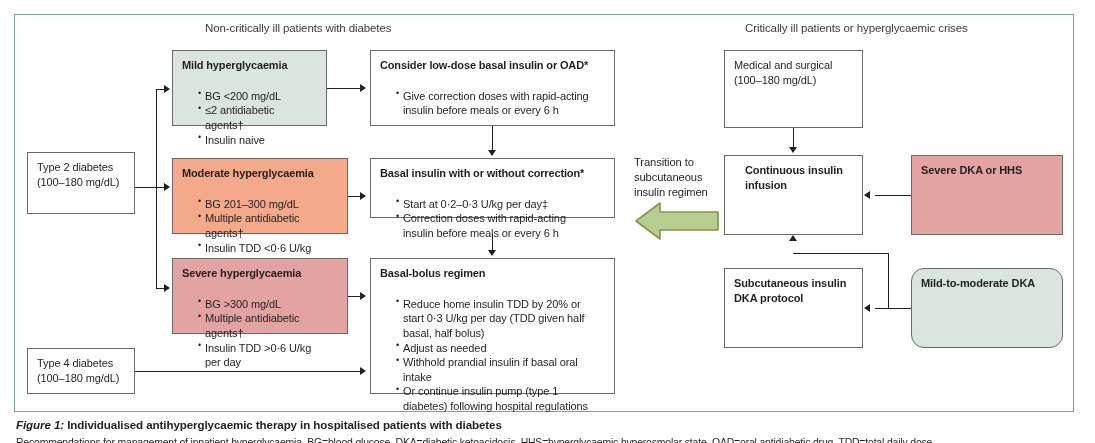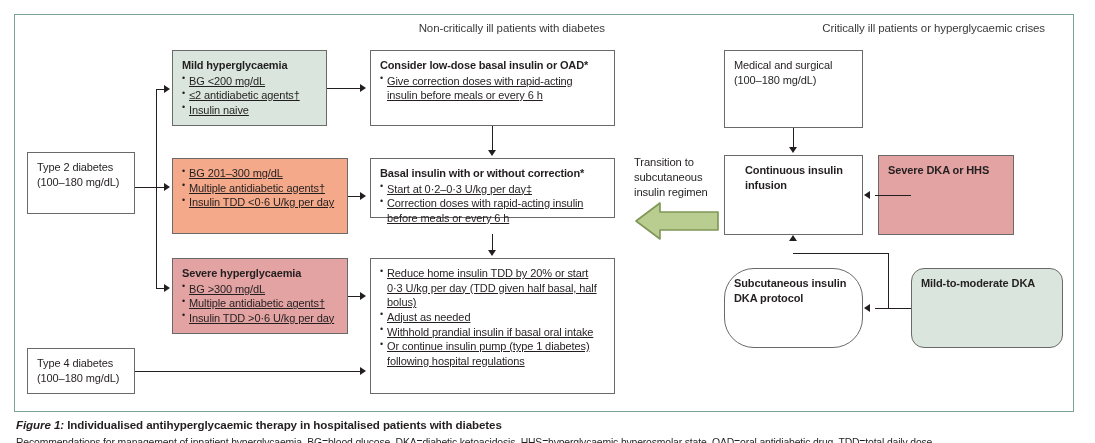--- a/index.html
+++ b/index.html
@@ -20,21 +20,21 @@
     left:14px; top:14px;
     width:1060px; height:398px;
     border:1.5px solid #7ba395;
     box-sizing:border-box;
     background:#ffffff;
   }
   .col-header{
     position:absolute;
     font-size:11.5px;
     color:#3b3b3b;
-    text-align:right;
+    text-align:left;
     white-space:nowrap;
     letter-spacing:-0.1px;
   }
   
   .box{
     position:absolute;
     box-sizing:border-box;
     border:1.1px solid #6a6a6a;
     background:#ffffff;
     padding:7px 8px 5px 9px;
@@ -43,21 +43,21 @@
     line-height:1.33;
     letter-spacing:-0.1px;
   }
   .box .title{
     font-weight:bold;
     display:block;
     margin-bottom:1px;
     letter-spacing:-0.15px;
   }
   .box ul{
-    margin:0; padding:0; list-style:none;text-decoration:underline;
+    margin:16px; padding:0; list-style:none;
   }
   .box li{
     position:relative;
     padding-left:7px;
     margin:0;
   }
   .box li:before{
     content:"•";
     position:absolute;
     left:0; top:-0.5px;
@@ -158,20 +158,21 @@
   <div class="box green" style="left:172px; top:50px; width:155px; height:76px;">
     <span class="title">Mild hyperglycaemia</span>
     <ul>
       <li>BG &lt;200 mg/dL</li>
       <li>≤2 antidiabetic agents†</li>
       <li>Insulin naive</li>
     </ul>
   </div>
 
   <div class="box orange" style="left:172px; top:158px; width:176px; height:76px;">
+    <span class="title">Moderate hyperglycaemia</span>
     <ul>
       <li>BG 201–300 mg/dL</li>
       <li>Multiple antidiabetic agents†</li>
       <li>Insulin TDD &lt;0·6 U/kg per day</li>
     </ul>
   </div>
 
   <div class="box rose" style="left:172px; top:258px; width:176px; height:76px;">
     <span class="title">Severe hyperglycaemia</span>
     <ul>
@@ -190,20 +191,21 @@
 
   <div class="box" style="left:370px; top:158px; width:245px; height:60px;">
     <span class="title">Basal insulin with or without correction*</span>
     <ul>
       <li>Start at 0·2–0·3 U/kg per day‡</li>
       <li>Correction doses with rapid-acting insulin before meals or every 6 h</li>
     </ul>
   </div>
 
   <div class="box" style="left:370px; top:258px; width:245px; height:136px;">
+    <span class="title">Basal-bolus regimen</span>
     <ul>
       <li>Reduce home insulin TDD by 20% or start 0·3 U/kg per day (TDD given half basal, half bolus)</li>
       <li>Adjust as needed</li>
       <li>Withhold prandial insulin if basal oral intake</li>
       <li>Or continue insulin pump (type 1 diabetes) following hospital regulations</li>
     </ul>
   </div>
 
   <div id="transition-label" style="left:634px; top:155px; width:86px;">Transition to subcutaneous insulin regimen</div>
 
@@ -214,26 +216,26 @@
   <div class="box" style="left:724px; top:50px; width:139px; height:78px;">
     <span class="plain">Medical and surgical</span><br>
     <span class="plain">(100–180 mg/dL)</span>
   </div>
 
   <div class="box" style="left:724px; top:155px; width:139px; height:80px;padding-left:20px;">
     <span class="bold-plain">Continuous insulin</span><br>
     <span class="bold-plain">infusion</span>
   </div>
 
-  <div class="box" style="left:724px; top:268px; width:139px; height:80px;border-radius:30px;">
+  <div class="box" style="left:724px; top:268px; width:139px; height:80px;">
     <span class="bold-plain">Subcutaneous insulin</span><br>
     <span class="bold-plain">DKA protocol</span>
   </div>
 
-  <div class="box rose" style="left:878px; top:155px; width:136px; height:80px;">
+  <div class="box rose" style="left:911px; top:155px; width:152px; height:80px;">
     <span class="bold-plain">Severe DKA or HHS</span>
   </div>
 
   <div class="box green" style="left:911px; top:268px; width:152px; height:80px;border-radius:13px;">
     <span class="bold-plain">Mild-to-moderate DKA</span>
   </div>
 
   <div class="ln h" style="left:135px; top:187px; width:22px;"></div>
 
   <div class="ln v" style="left:156px; top:89px; height:200px;"></div>

